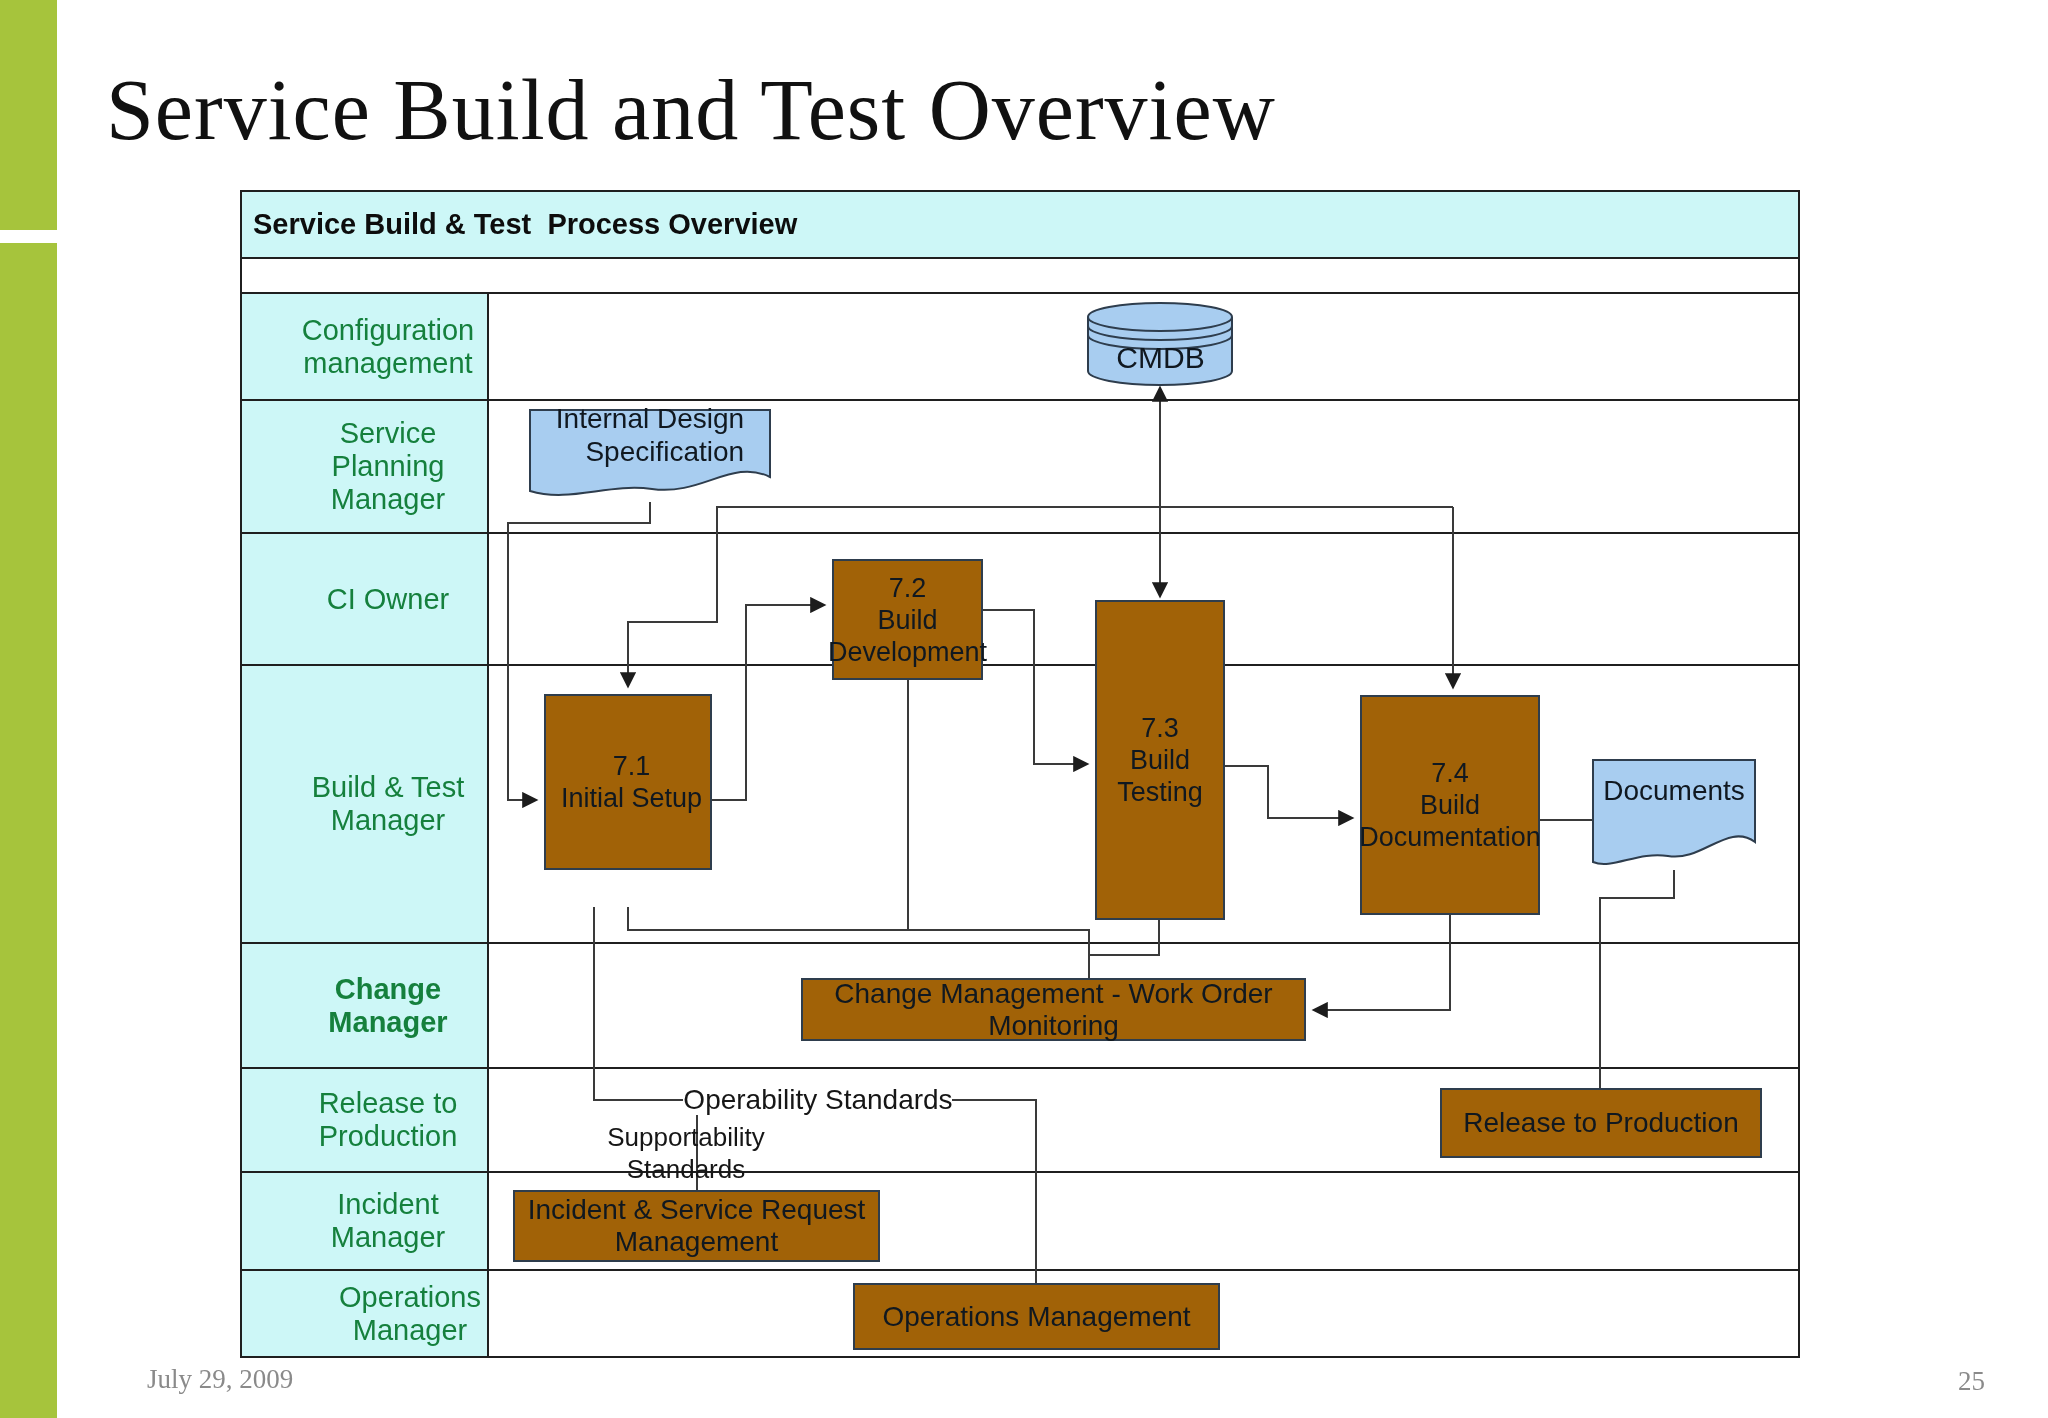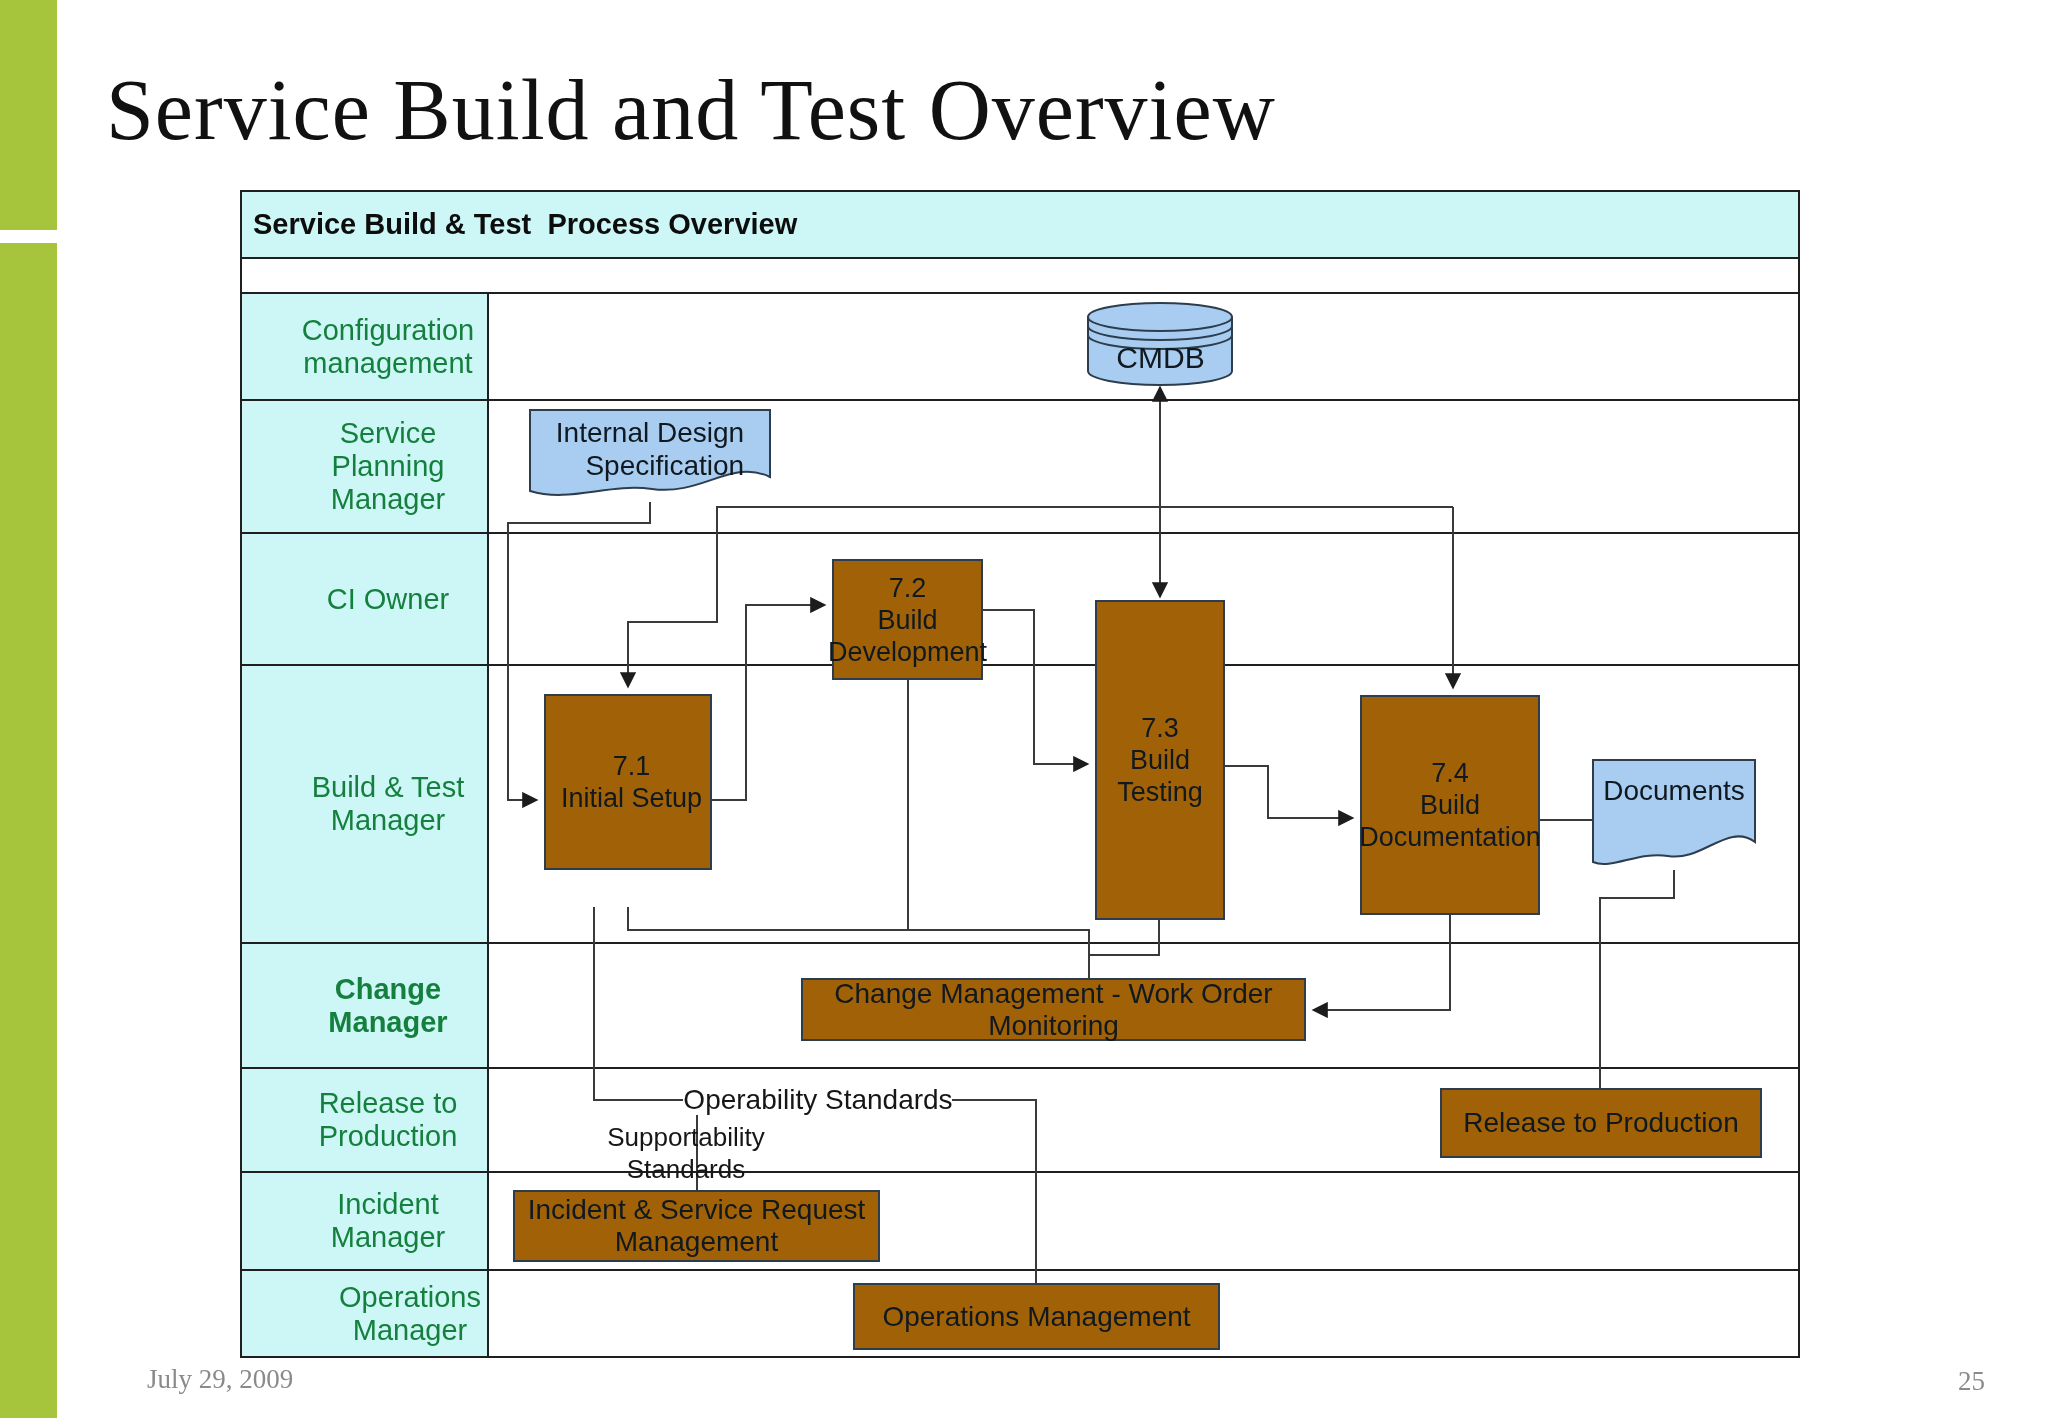--- a/index.html
+++ b/index.html
@@ -127,21 +127,21 @@
   <div class="lane-label" style="top:753px;height:125px;font-weight:bold;">Change
 Manager</div>
   <div class="lane-label" style="top:878px;height:104px;">Release to
 Production</div>
   <div class="lane-label" style="top:982px;height:98px;">Incident
 Manager</div>
   <div class="lane-label" style="top:1080px;height:88px;padding-left:22px;">Operations
 Manager</div>
 
   <div class="shape-label" style="left:848px;top:150px;width:145px;height:34px;font-size:30px;">CMDB</div>
-  <div class="shape-label" style="left:290px;top:226px;width:240px;height:66px;">Internal Design
+  <div class="shape-label" style="left:290px;top:212px;width:240px;height:66px;">Internal Design
 Specification</div>
   <div class="shape-label" style="left:1353px;top:582px;width:162px;height:36px;">Documents</div>
 
   <div class="node" style="left:592px;top:369px;width:151px;height:121px;">7.2
 Build
 Development</div>
   <div class="node" style="left:304px;top:504px;width:168px;height:176px;padding-left:7px;">7.1
 Initial Setup</div>
   <div class="node" style="left:855px;top:410px;width:130px;height:320px;">7.3
 Build

